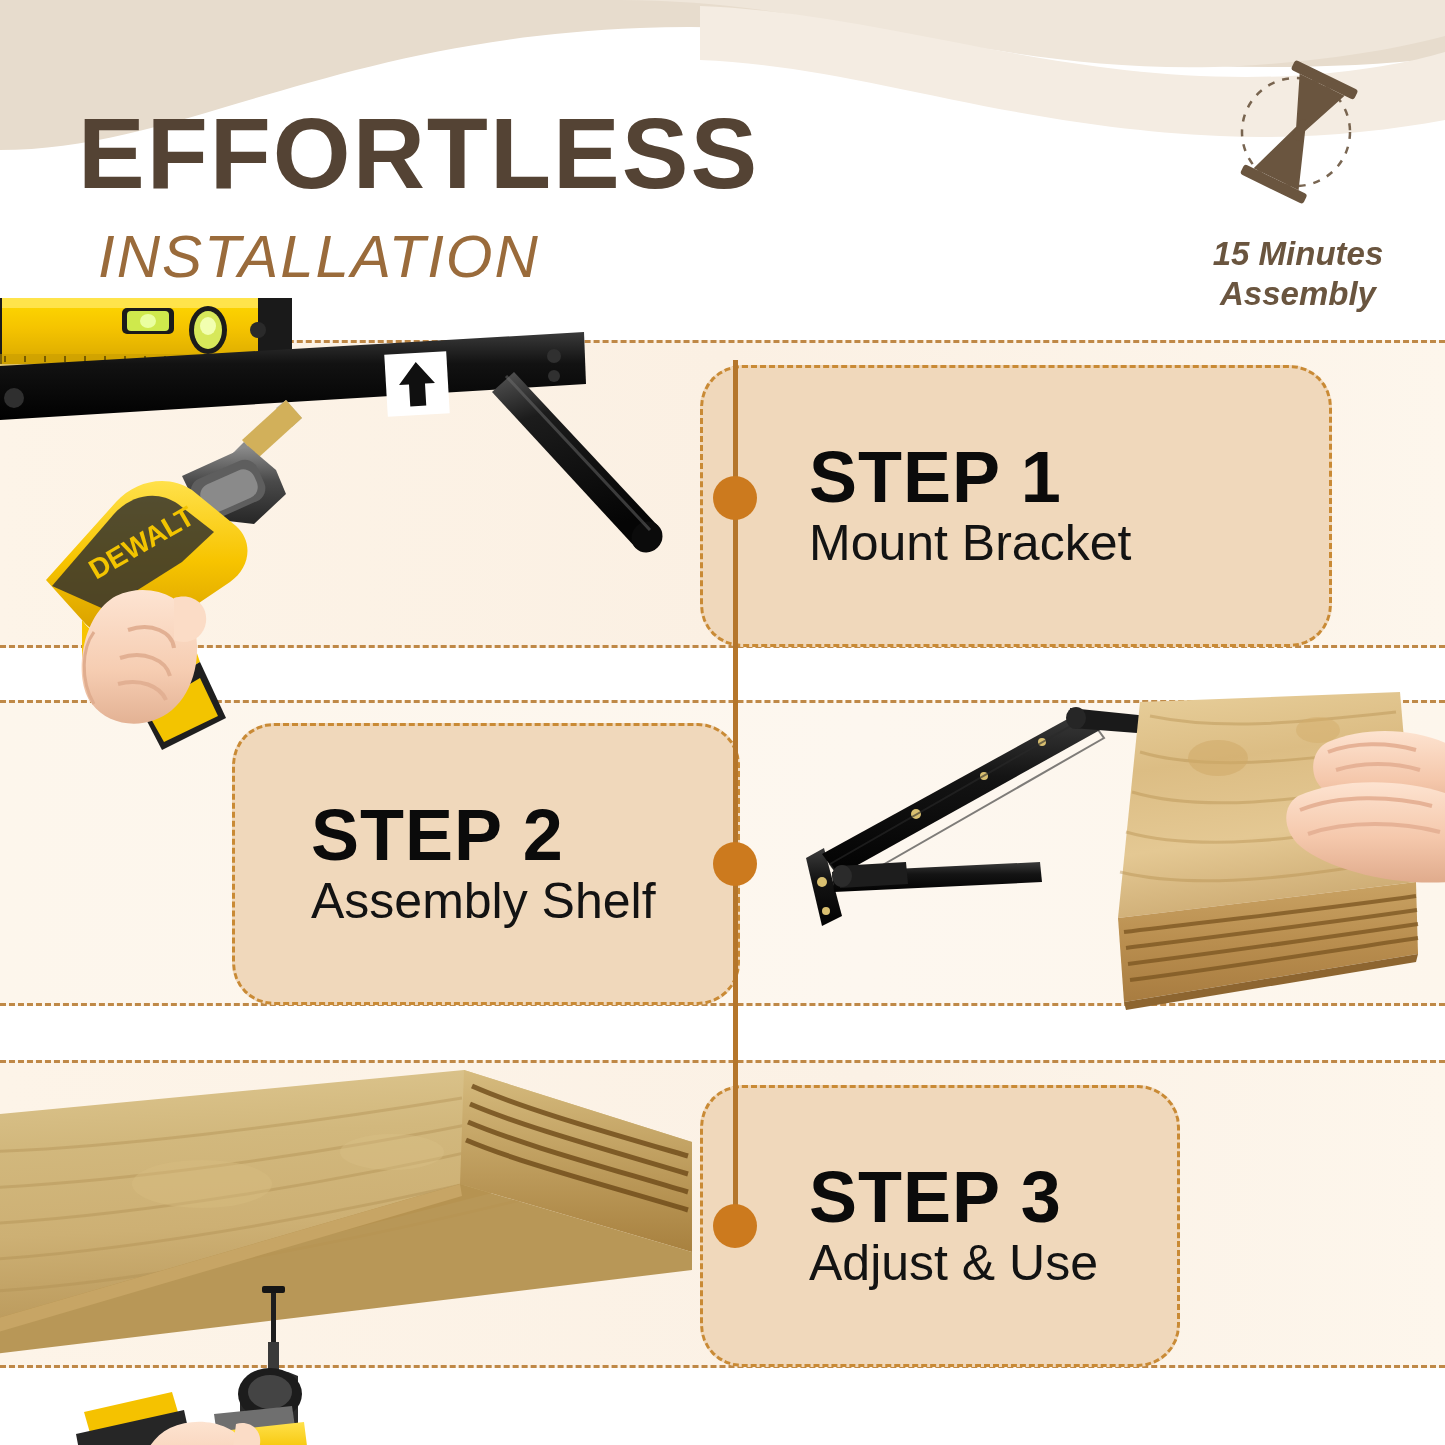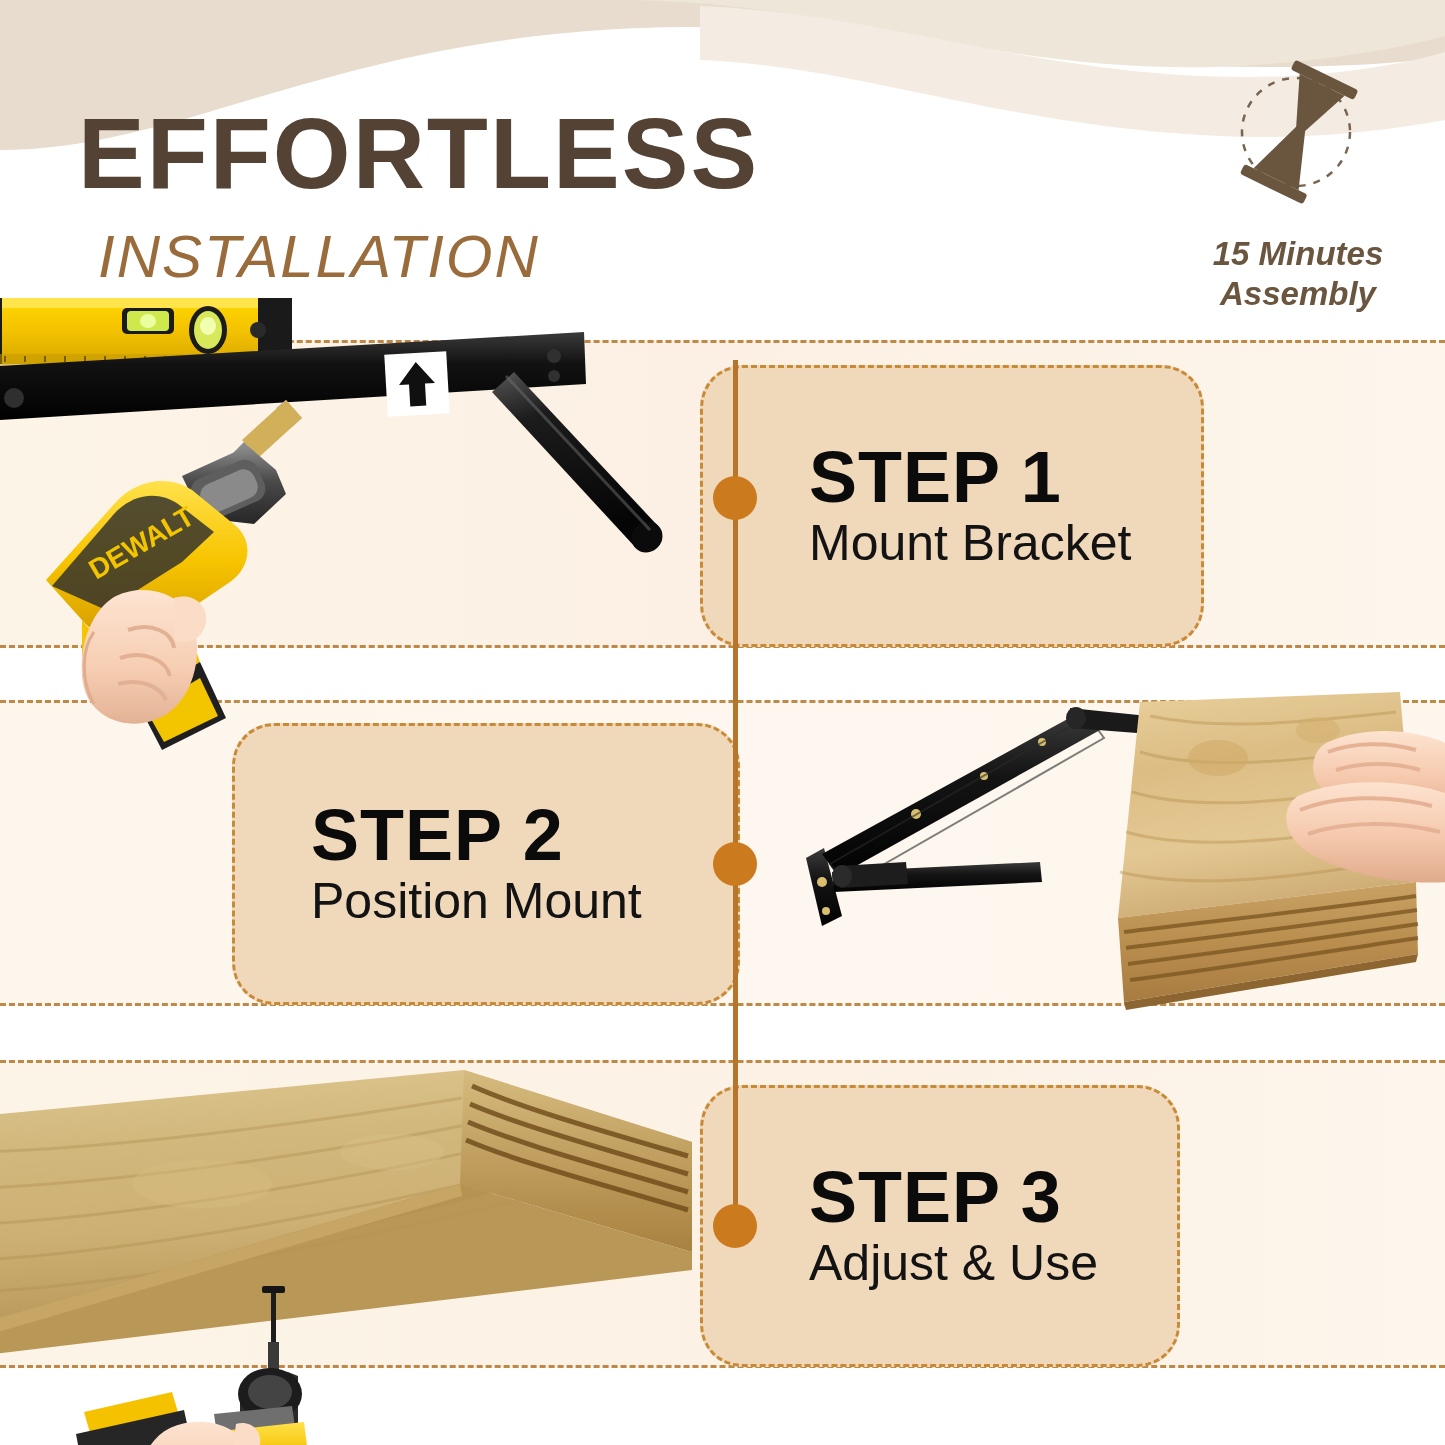--- a/index.html
+++ b/index.html
@@ -41,21 +41,21 @@
   .step-card{
     position:absolute;
     background:#f0d8bb;
     border:3px dashed #c98a35;
     border-radius:42px;
     box-sizing:border-box;
     display:flex;flex-direction:column;
     justify-content:center;
     z-index:4;
   }
-  #card1{left:700px;top:365px;width:504px;height:282px;padding-left:106px;}
+  #card1{left:700px;top:365px;width:632px;height:282px;padding-left:106px;}
   #card2{left:232px;top:723px;width:508px;height:282px;padding-left:76px;}
   #card3{left:700px;top:1085px;width:480px;height:282px;padding-left:106px;}
 
   .step-title{
     font-size:72px;font-weight:bold;color:#0b0b0b;
     letter-spacing:1px;line-height:.98;margin:0 0 4px 0;
     font-family:"Liberation Sans","DejaVu Sans",sans-serif;
   }
   .step-sub{
     font-size:50px;font-weight:400;color:#131313;
@@ -426,21 +426,21 @@
   <div class="tl-dot" id="dot2"></div>
   <div class="tl-dot" id="dot3"></div>
 
   <div class="step-card" id="card1">
     <div class="step-title">STEP 1</div>
     <div class="step-sub">Mount Bracket</div>
   </div>
 
   <div class="step-card" id="card2">
     <div class="step-title">STEP 2</div>
-    <div class="step-sub">Position Mount</div>
+    <div class="step-sub">Assembly Shelf</div>
   </div>
 
   <div class="step-card" id="card3">
     <div class="step-title">STEP 3</div>
     <div class="step-sub">Adjust &amp; Use</div>
   </div>
 
   <div class="headline">
     <div class="h1">EFFORTLESS</div>
     <div class="h2">INSTALLATION</div>

